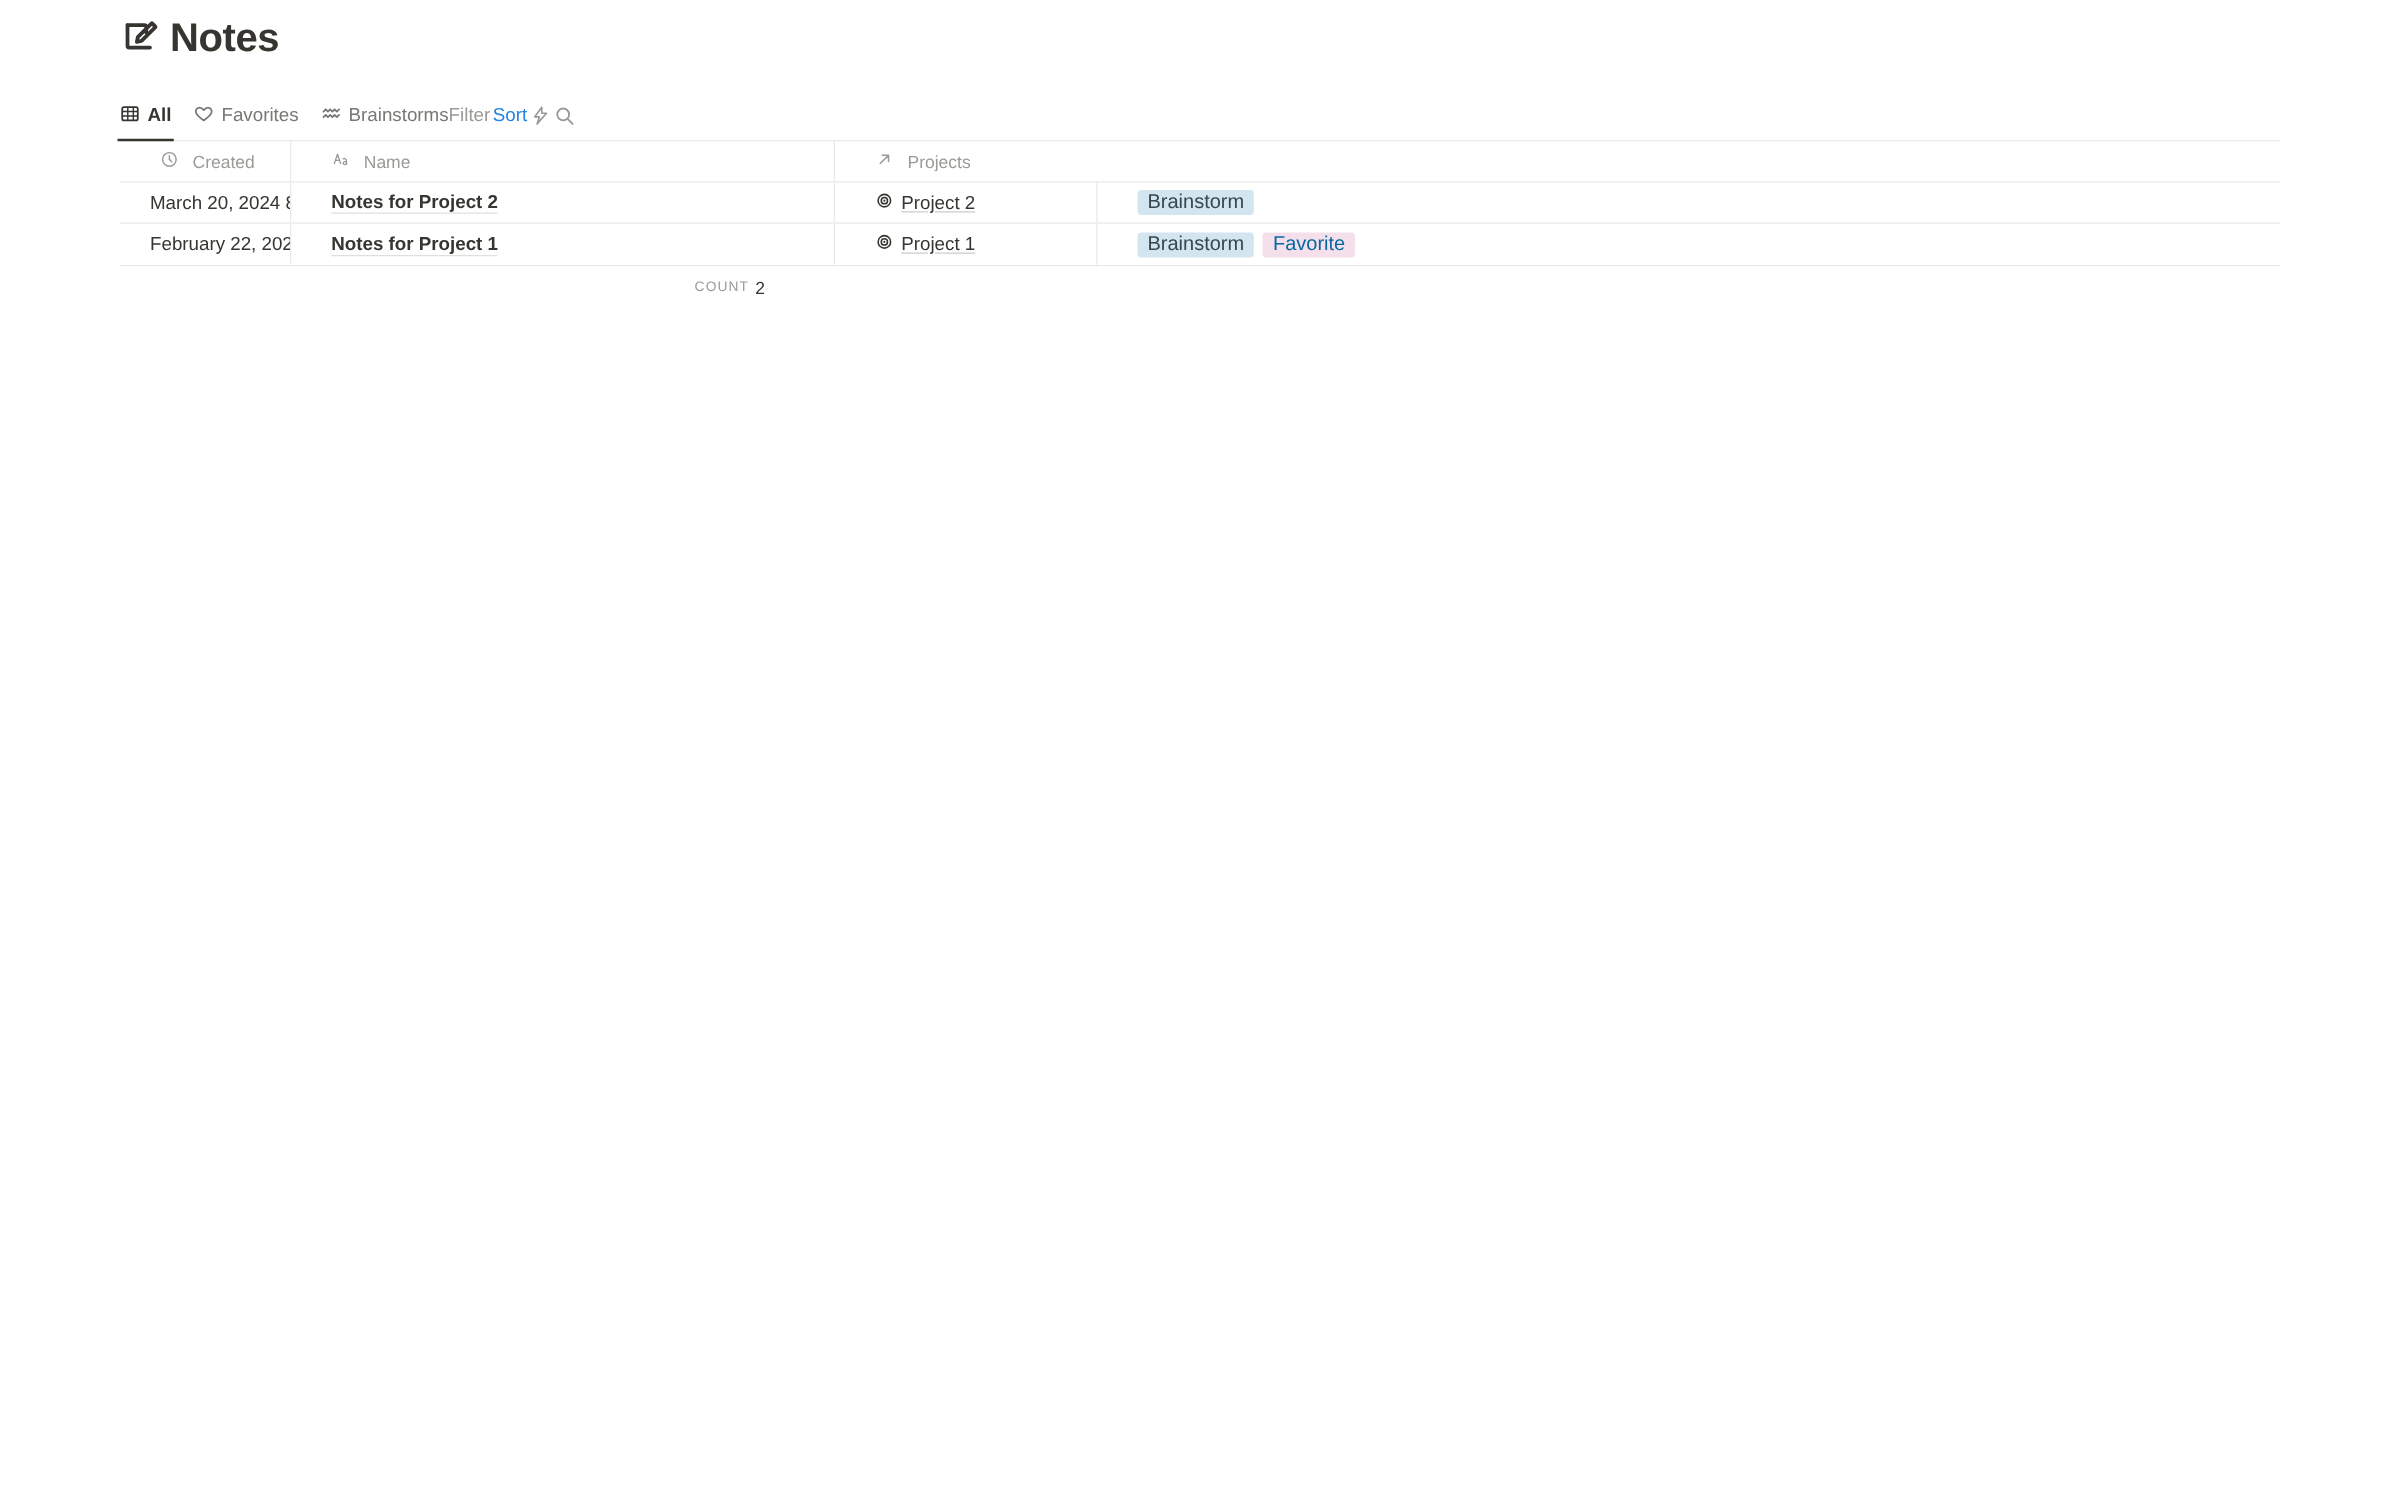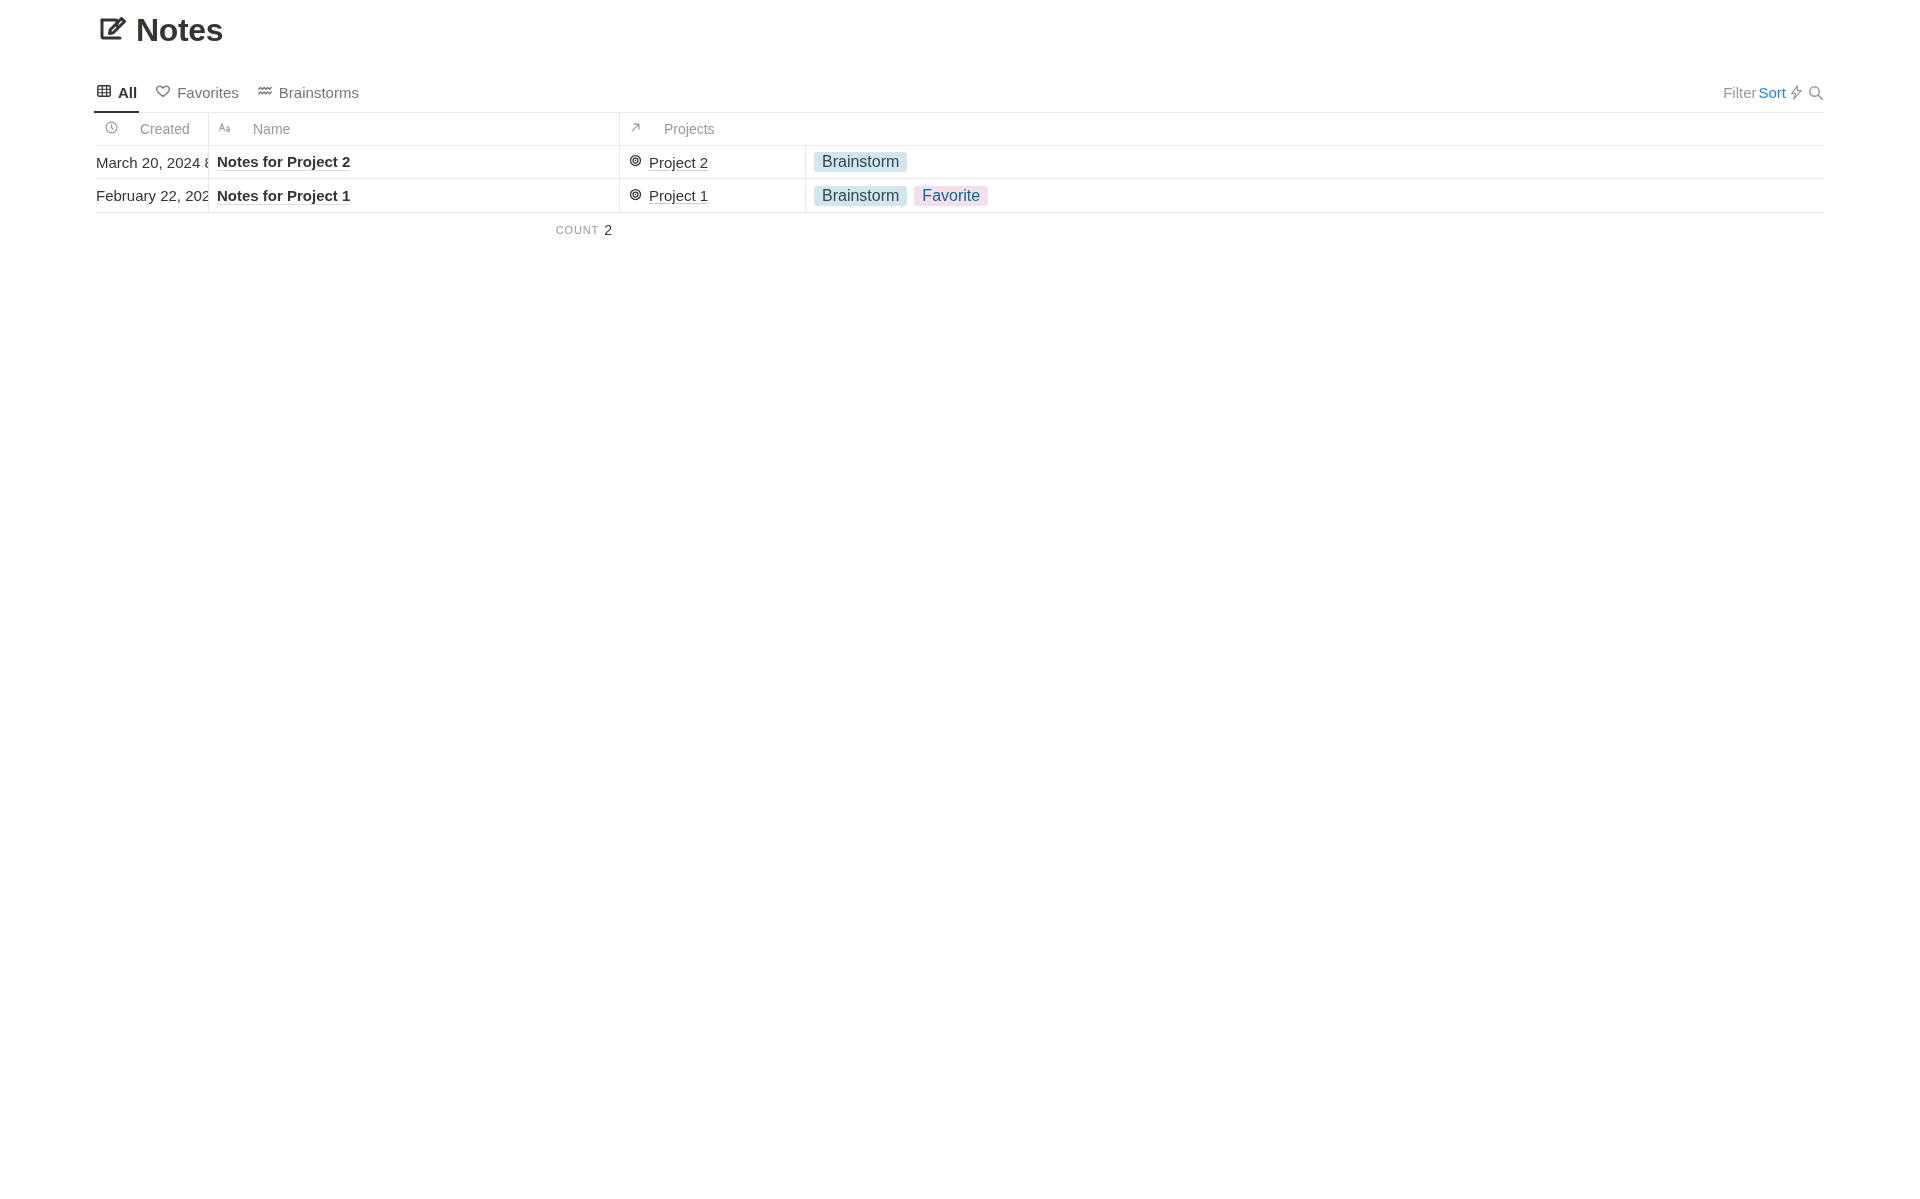--- a/index.html
+++ b/index.html
@@ -39,21 +39,20 @@
     font-size: 32px;
     font-weight: 700;
     letter-spacing: -0.01em;
     color: var(--text-default);
   }
 
   
   .tabs-bar {
     display: flex;
     align-items: center;
-    justify-content: space-between;
     margin-top: 24px;
     border-bottom: 1px solid var(--border);
     height: 40px;
   }
   .tabs {
     display: flex;
     align-items: center;
     gap: 18px;
     height: 100%;
   }
@@ -111,26 +110,27 @@
   .db-body-row {
     border-bottom: 1px solid var(--border);
     color: var(--text-default);
     font-size: 15px;
     cursor: pointer;
   }
   .db-body-row:last-child { border-bottom: none; }
   .cell {
     display: flex;
     align-items: center;
-    gap: 21px;
+    gap: 11px;
     padding: 0 8px;
     border-right: 1px solid var(--border);
     overflow: hidden;
     white-space: nowrap;
     min-width: 0;
+    margin-left: 24px;
   }
   .db-body-row .cell { border-right-color: var(--border); }
   .cell:last-child { border-right: none; }
   .cell svg { width: 15px; height: 15px; flex-shrink: 0; }
   .col-created { width: 113px; flex-shrink: 0; }
   .col-name    { width: 411px; flex-shrink: 0; }
   .col-projects{ width: 186px; flex-shrink: 0; }
   .col-category{ flex: 1; }
   .cell .label { overflow: hidden; text-overflow: clip; }
 

